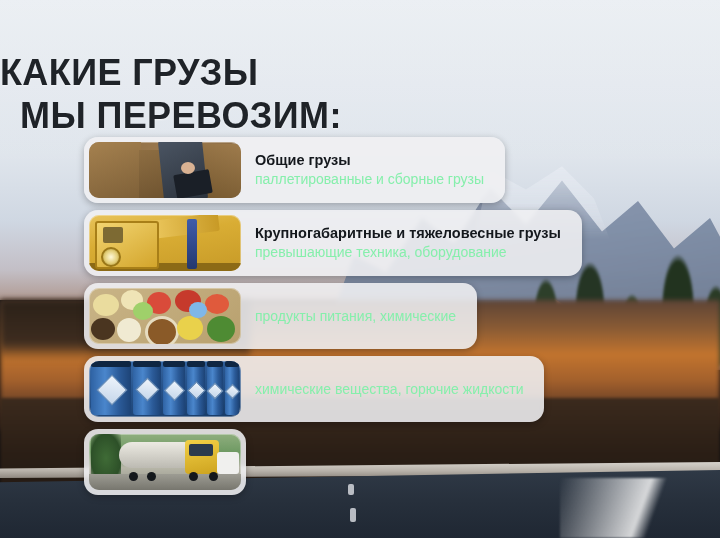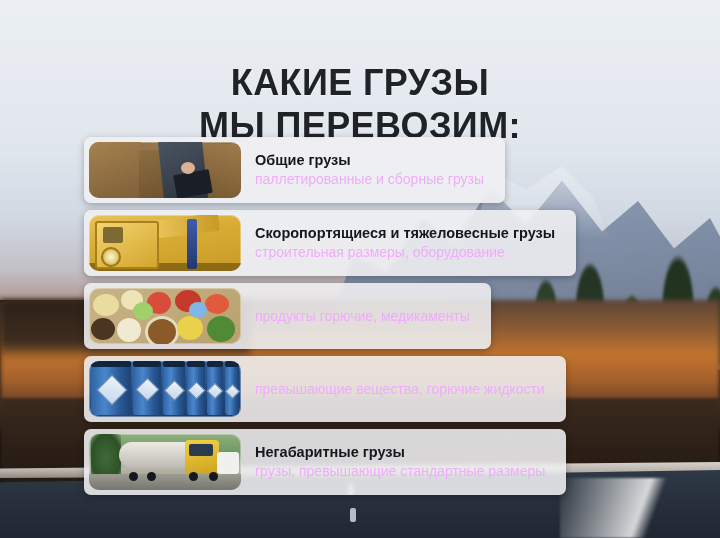--- a/index.html
+++ b/index.html
@@ -77,47 +77,47 @@
   }
   .dash{position:absolute;width:6px;height:11px;background:#c9ccd2;border-radius:2px;filter:blur(.5px);opacity:.9;}
   .bg-veil{
     position:absolute;inset:0;
     background:linear-gradient(180deg,rgba(255,255,255,.12) 0%,rgba(255,255,255,0) 34%);
     pointer-events:none;
   }
 
   
   .title{
-    position:absolute;left:0;top:38px;width:720px;text-align:center;
+    position:absolute;left:0;top:28px;width:720px;text-align:left;
     font-size:36px;font-weight:bold;line-height:1.18;letter-spacing:.4px;
     color:#1f2328;text-shadow:0 1px 2px rgba(255,255,255,.55);
   }
-  .title .l2{display:block;}
+  .title .l2{display:block;padding-left:20px;}
 
   
   .cards{position:absolute;left:84px;top:137px;width:560px;}
   .card{
     display:flex;align-items:center;
     background:rgba(240,240,242,.88);
-    border-radius:7px;
+    border-radius:14px;
     box-shadow:0 2px 7px rgba(0,0,0,.28);
     margin-bottom:7px;
     padding:5px;
     width:max-content;max-width:548px;
     backdrop-filter:blur(2px);
   }
   .thumb{
     width:152px;height:56px;border-radius:10px;flex:0 0 auto;
     overflow:hidden;position:relative;
     box-shadow:inset 0 0 0 1px rgba(255,255,255,.35);
   }
   .thumb > i{position:absolute;display:block;}
   .txt{padding:0 16px 0 14px;}
   .t1{font-size:14.5px;font-weight:bold;color:#14181d;line-height:1.25;}
-  .t2{font-size:14px;font-weight:normal;color:#f0abfc;line-height:1.3;margin-top:1px;}
+  .t2{font-size:14px;font-weight:normal;color:#86efac;line-height:1.3;margin-top:1px;}
 
   
   .art-boxes{background:linear-gradient(135deg,#8a6a44 0%,#9c7a4e 45%,#7d5f3c 100%);}
   .art-boxes .b1{left:0;top:0;width:52px;height:56px;background:linear-gradient(160deg,#a5814f,#7e6038);}
   .art-boxes .b2{left:50px;top:8px;width:34px;height:48px;background:linear-gradient(160deg,#8e6e42,#6d522f);}
   .art-boxes .b3{left:108px;top:2px;width:44px;height:54px;background:linear-gradient(200deg,#9e7b4c,#75582f);}
   .art-boxes .sleeve{left:72px;top:-4px;width:44px;height:64px;background:linear-gradient(160deg,#4b5563,#2b323c);border-radius:4px;transform:rotate(-6deg);}
   .art-boxes .pad{left:86px;top:30px;width:36px;height:24px;background:#1a1f27;border-radius:2px;transform:rotate(-10deg);}
   .art-boxes .hand{left:92px;top:20px;width:14px;height:12px;background:#d9b293;border-radius:50%;}
 
@@ -223,42 +223,42 @@
     <div class="card">
       <div class="thumb art-crane">
         <i class="base"></i>
           <i class="arm"></i>
           <i class="cab"></i>
           <i class="win"></i>
           <i class="lamp"></i>
           <i class="post"></i>
       </div>
       <div class="txt">
-        <div class="t1">Скоропортящиеся и тяжеловесные грузы</div>
-        <div class="t2">строительная размеры, оборудование</div>
+        <div class="t1">Крупногабаритные и тяжеловесные грузы</div>
+        <div class="t2">превышающие техника, оборудование</div>
       </div>
     </div>
 
     <div class="card">
       <div class="thumb art-food">
         <i class="p f1"></i>
           <i class="p f2"></i>
           <i class="p f3"></i>
           <i class="p f4"></i>
           <i class="p f5"></i>
         <i class="p f6"></i>
           <i class="p f7"></i>
           <i class="p f8"></i>
           <i class="p f9"></i>
           <i class="p f10"></i>
         <i class="p f11"></i>
           <i class="p f12"></i>
       </div>
       <div class="txt">
-        <div class="t2">продукты горючие, медикаменты</div>
+        <div class="t2">продукты питания, химические</div>
       </div>
     </div>
 
     <div class="card">
       <div class="thumb art-adr">
         <i class="bar" style="left:2px;width:40px;"></i>
         <i class="bar" style="left:44px;width:28px;"></i>
         <i class="bar" style="left:74px;width:22px;"></i>
         <i class="bar" style="left:98px;width:18px;"></i>
         <i class="bar" style="left:118px;width:16px;"></i>
@@ -270,39 +270,35 @@
         <i class="cap" style="left:118px;width:16px;"></i>
         <i class="cap" style="left:136px;width:14px;"></i>
         <i class="d" style="left:12px;top:18px;width:20px;height:20px;"></i>
         <i class="d" style="left:50px;top:20px;width:15px;height:15px;"></i>
         <i class="d" style="left:78px;top:22px;width:13px;height:13px;"></i>
         <i class="d" style="left:101px;top:23px;width:11px;height:11px;"></i>
         <i class="d" style="left:120px;top:24px;width:10px;height:10px;"></i>
         <i class="d" style="left:138px;top:25px;width:9px;height:9px;"></i>
       </div>
       <div class="txt">
-        <div class="t2">превышающие вещества, горючие жидкости</div>
+        <div class="t2">химические вещества, горючие жидкости</div>
       </div>
     </div>
 
     <div class="card">
       <div class="thumb art-truck">
         <i class="tree"></i>
           <i class="road"></i>
           <i class="load"></i>
           <i class="cabt"></i>
           <i class="wind"></i>
         <i class="escort"></i>
         <i class="w" style="left:40px;"></i>
           <i class="w" style="left:58px;"></i>
         <i class="w" style="left:100px;"></i>
           <i class="w" style="left:120px;"></i>
       </div>
-      <div class="txt">
-        <div class="t1">Негабаритные грузы</div>
-        <div class="t2">грузы, превышающие стандартные размеры</div>
-      </div>
     </div>
 
   </div>
 
 
 </div>
 
 </body></html>

